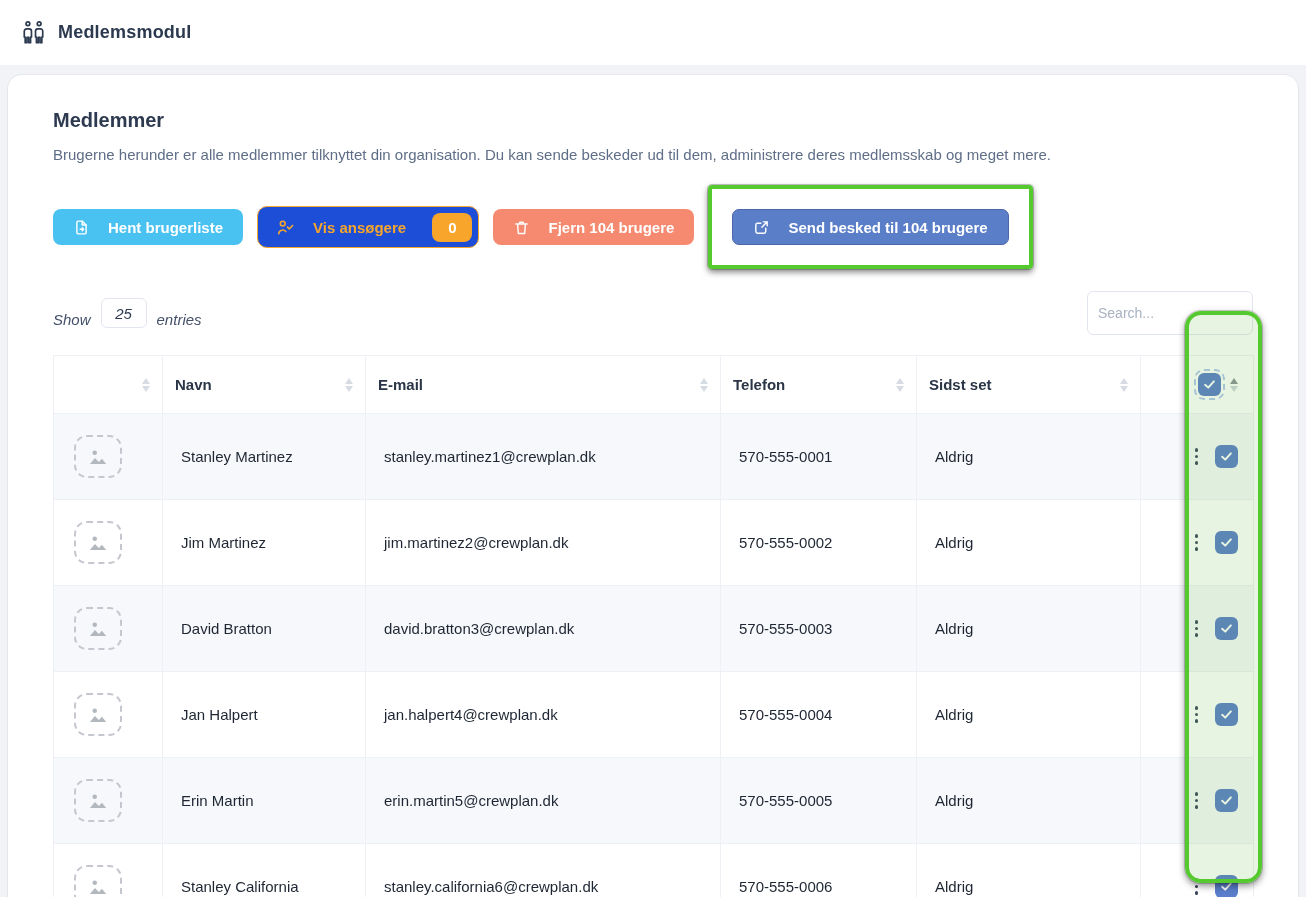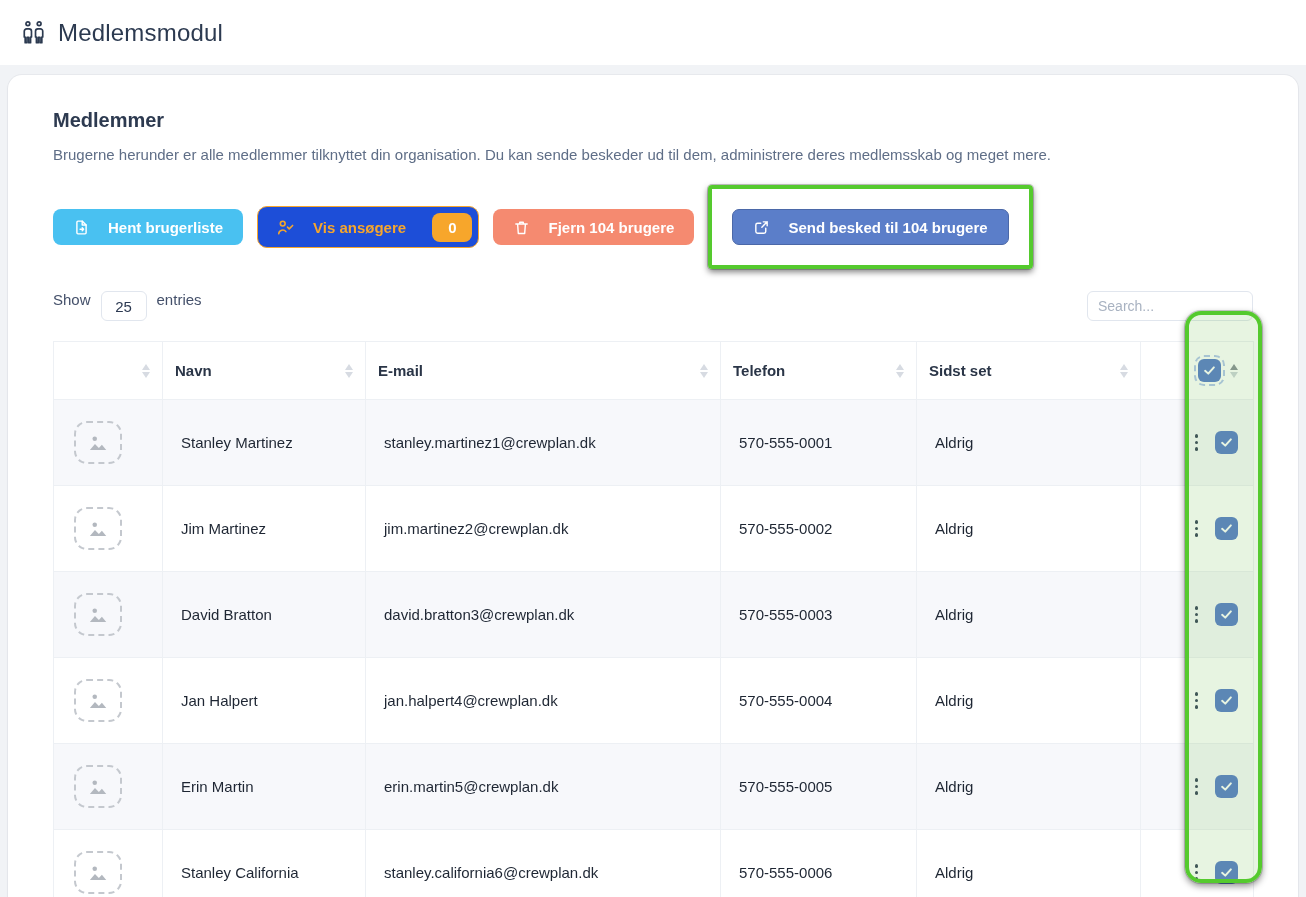--- a/index.html
+++ b/index.html
@@ -14,45 +14,45 @@
     --muted:#5f6e87;
     --border:#edf0f4;
     --rowalt:#f7f8fb;
   }
   *{box-sizing:border-box;margin:0;padding:0}
   html,body{width:1306px;height:897px;overflow:hidden;background:#f1f3f6;
     font-family:"Liberation Sans",sans-serif;color:var(--text);}
   
   .topbar{height:65px;background:#fff;display:flex;align-items:center;padding:0 20px;}
   .topbar .app-icon{width:27px;height:27px;margin-right:11px;display:flex;align-items:center;}
-  .topbar h1{font-size:24px;font-weight:400;color:var(--navy);letter-spacing:.2px;}
+  .topbar h1{font-size:18px;font-weight:700;color:var(--navy);letter-spacing:.2px;}
   
   .card{position:relative;margin:10px 8px 0;background:#fff;border-radius:14px;
     height:880px;padding:34px 45px 0;box-shadow:0 0 0 1px rgba(20,30,60,.04),0 1px 3px rgba(20,30,60,.05);}
   .card h2{font-size:20px;font-weight:600;color:#2d3a50;}
   .card .desc{margin-top:14px;font-size:15px;color:var(--muted);}
   
   .toolbar{margin-top:22px;display:flex;align-items:center;gap:14px;}
   .btn{display:inline-flex;align-items:center;gap:18px;border:none;border-radius:8px;
     font-family:inherit;font-size:15px;font-weight:700;height:36px;padding:0 20px;cursor:pointer;white-space:nowrap;}
   .btn svg{flex:0 0 auto}
   .btn-sky{background:var(--sky);color:#fff;}
   .btn-outline-orange{background:#1d4ed8;border:1.5px solid var(--orange);color:var(--orange);
     height:42px;border-radius:10px;padding:0 6px 0 18px;}
   .badge{background:var(--orange);color:#fff;border-radius:8px;padding:6px 16px;font-size:15px;font-weight:700;margin-left:8px;}
   .btn-salmon{background:var(--salmon);color:#fff;}
   .hl-wrap{border:4px solid var(--green);border-radius:4px;padding:20px;
     box-shadow:0 0 0 1px rgba(30,30,30,.25),0 3px 6px rgba(0,0,0,.5);}
   .btn-send{background:var(--sendblue);border:1.5px solid #4b68a8;color:#fff;border-radius:7px;}
   
   .controls{margin-top:22px;display:flex;align-items:center;justify-content:space-between;}
-  .show-group{display:flex;align-items:flex-start;gap:10px;font-size:15px;color:#44506a;}
+  .show-group{display:flex;align-items:flex-end;gap:10px;font-size:15px;color:#44506a;font-style:italic;}
   .entries-select{width:46px;height:30px;border:1px solid #e1e6ee;border-radius:6px;background:#fff;
     display:flex;align-items:center;justify-content:center;font-size:15px;color:#2d3a52;cursor:pointer;}
-  .search-input{width:166px;height:30px;border:1px solid #e1e6ee;border-radius:6px;padding:0 10px;
+  .search-input{width:166px;height:44px;border:1px solid #e1e6ee;border-radius:6px;padding:0 10px;
     font-family:inherit;font-size:14px;color:var(--text);outline:none;}
   .search-input::placeholder{color:#a8b2c1;}
   
   .tablewrap{margin-top:20px;}
   table{border-collapse:collapse;width:1200px;table-layout:fixed;}
   th,td{border:1px solid var(--border);}
   thead th{height:58px;background:#fff;font-size:15px;font-weight:700;color:#2a3547;text-align:left;padding:0 12px 0 12px;}
   .th-inner{display:flex;align-items:center;justify-content:space-between;}
   tbody td{height:86px;font-size:15px;color:var(--text);padding:0 12px 0 18px;background:#fff;}
   tbody tr:nth-child(odd) td{background:var(--rowalt);}

